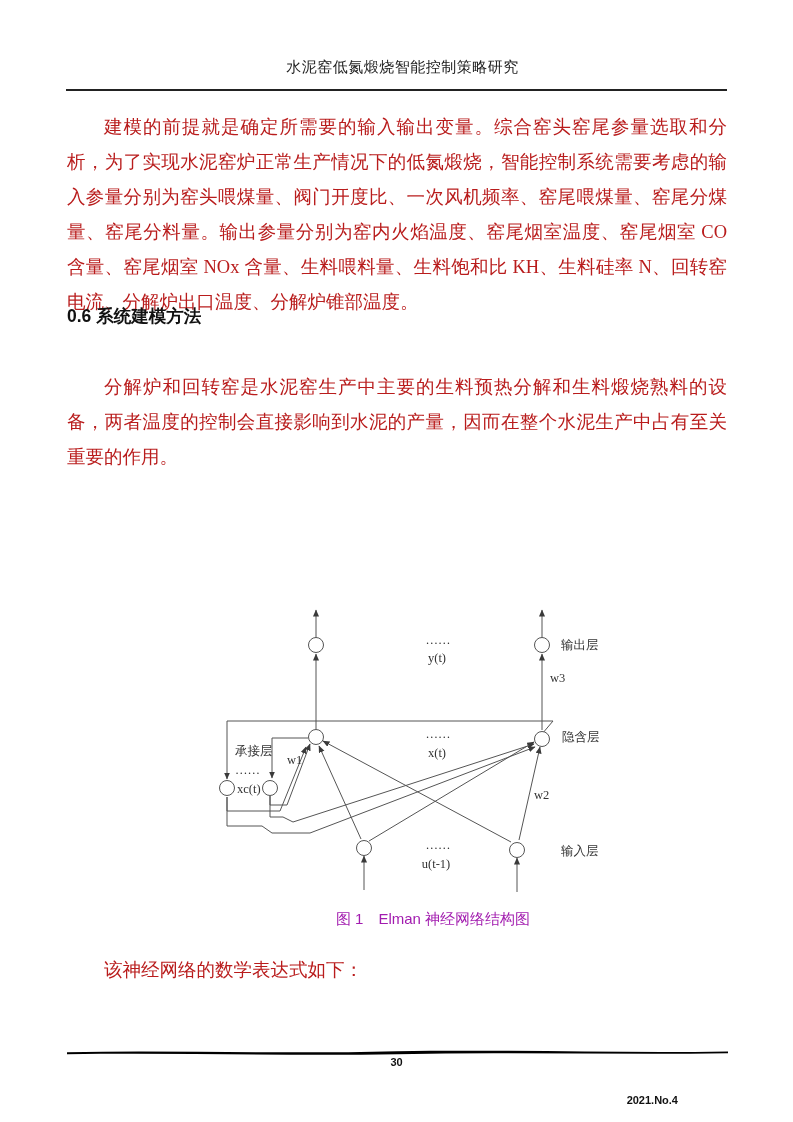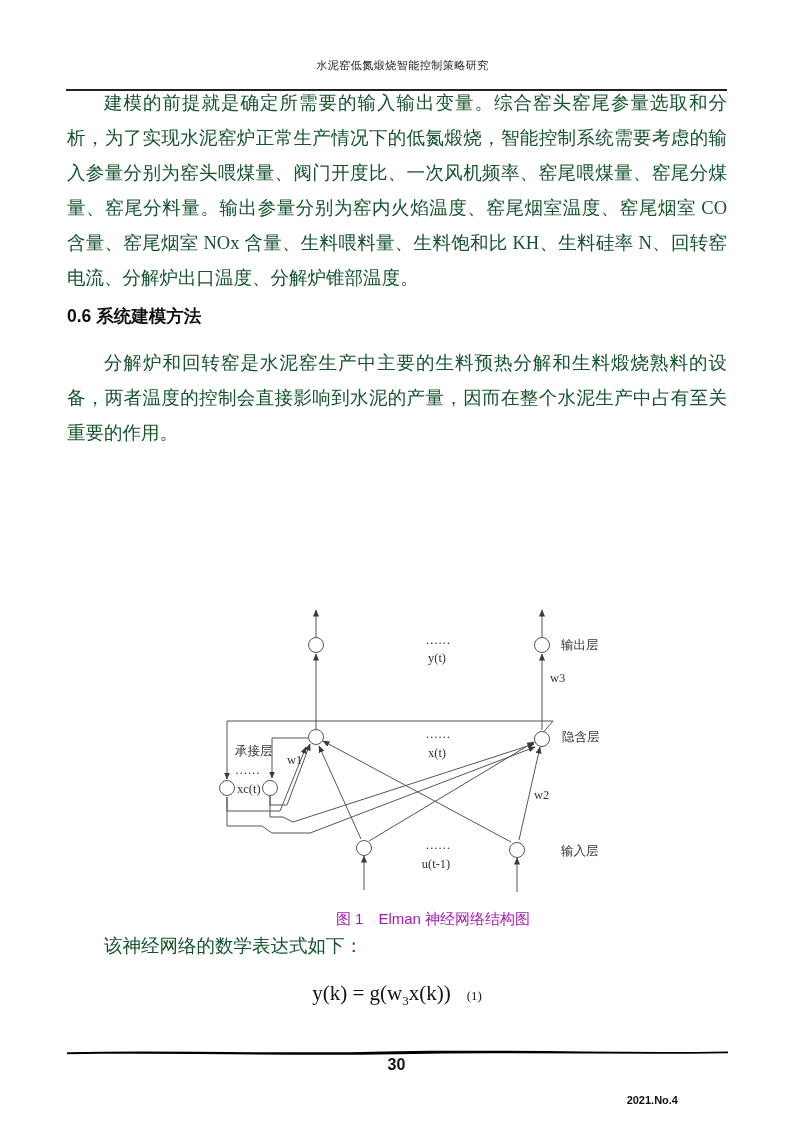--- a/index.html
+++ b/index.html
@@ -4,30 +4,31 @@
 <title>Paper Page</title>
 <style>
   html,body { margin:0; padding:0; background:#ffffff; }
   .page {
     position:relative; width:793px; height:1122px; background:#ffffff;
     font-family:"Liberation Serif","DejaVu Serif",serif; color:#1c1c1c;
     overflow:hidden; margin:0 auto;
   }
   .header-title {
     position:absolute; top:58px; left:12px; right:0; text-align:center;
-    font-size:11px; color:#222; letter-spacing:.5px;
+    font-size:15px; color:#222; letter-spacing:.5px;
   }
   .header-rule {
     position:absolute; left:66px; top:89px; width:661px; height:0;
     border-top:2px solid #222;
   }
   .para {
     position:absolute; left:67px; width:660px; font-size:18.5px;
     line-height:35px; text-align:justify; text-justify:inter-ideograph;
-    color:#14532d;
+    color:#b91c1c;
+    margin-top:24px;
   }
   .indent { text-indent:37px; }
   .para sup { font-size:11px; line-height:0; }
   .section-heading {
     position:absolute; left:67px; top:304px;
     font-family:"Liberation Sans","DejaVu Sans",sans-serif;
     font-weight:bold; font-size:17.5px; color:#111;
   }
   .diagram { position:absolute; left:140px; top:598px; }
   .diagram text {
@@ -44,21 +45,21 @@
   .equation {
     position:absolute; top:981px; left:67px; width:660px; text-align:center;
     font-size:21px; color:#111;
   }
   .equation sub { font-size:13px; }
   .eq-label { font-size:13px; margin-left:16px; color:#222; }
   .footer-rule { position:absolute; left:67px; top:1049px; }
   .footer-page {
     position:absolute; top:1056px; left:0; right:0; text-align:center;
     font-family:"Liberation Sans","DejaVu Sans",sans-serif;
-    font-size:16px; font-weight:bold; color:#111;
+    font-size:11px; font-weight:bold; color:#111;
   }
   .footer-issue {
     position:absolute; top:1056px; right:115px;
     font-family:"Liberation Sans","DejaVu Sans",sans-serif;
     font-size:11px; font-weight:bold; color:#111;margin-top:38px;
   }
 </style>
 </head>
 <body>
 
@@ -138,21 +139,20 @@
       <text x="298" y="251" text-anchor="middle">……</text>
       <text x="296" y="270" text-anchor="middle">u(t-1)</text>
       <text x="421" y="257">输入层</text>
     </g>
   </svg>
 
   <div class="fig-caption">图 1　Elman 神经网络结构图</div>
 
   <div class="para indent eq-intro">该神经网络的数学表达式如下：</div>
 
-  <div class="equation"><span>y(k) = g(w</span><sub>3</sub><span>x(k))</span><span class="eq-label">(1)</span></div>
 
   <svg class="footer-rule" width="661" height="8" viewBox="0 0 661 8">
     <path d="M0,3.2 C110,1.2 220,5.2 330,2.2 C440,0.4 550,4.2 661,2.4 L661,4.2 C550,6.2 440,2.4 330,5.2 C220,7.2 110,3.4 0,5.2 Z" fill="#000"></path>
   </svg>
 
   <div class="footer-page">30</div>
   <div class="footer-issue">2021.No.4</div>
 
 </div>
 

